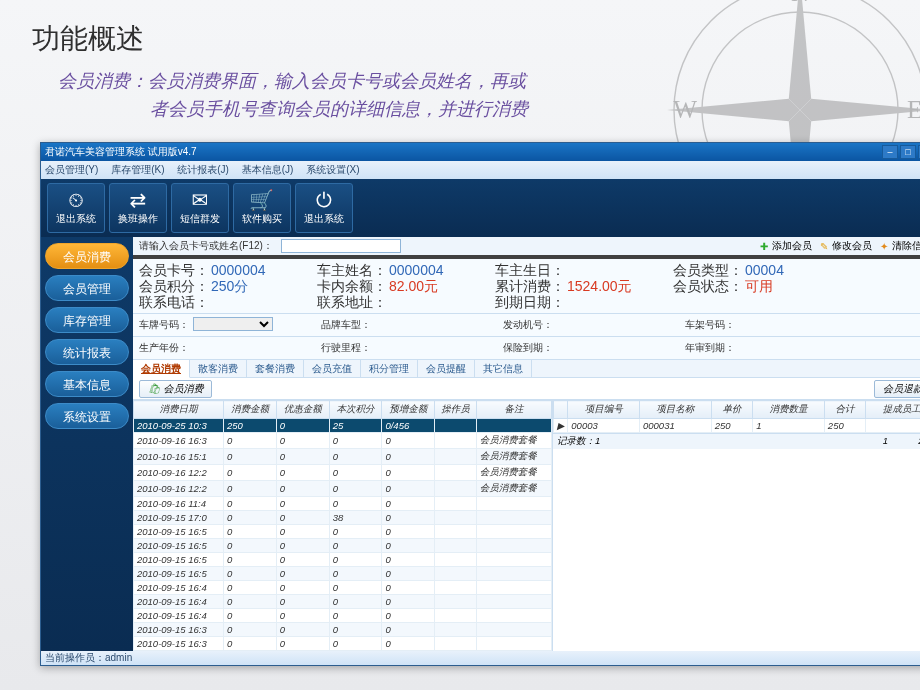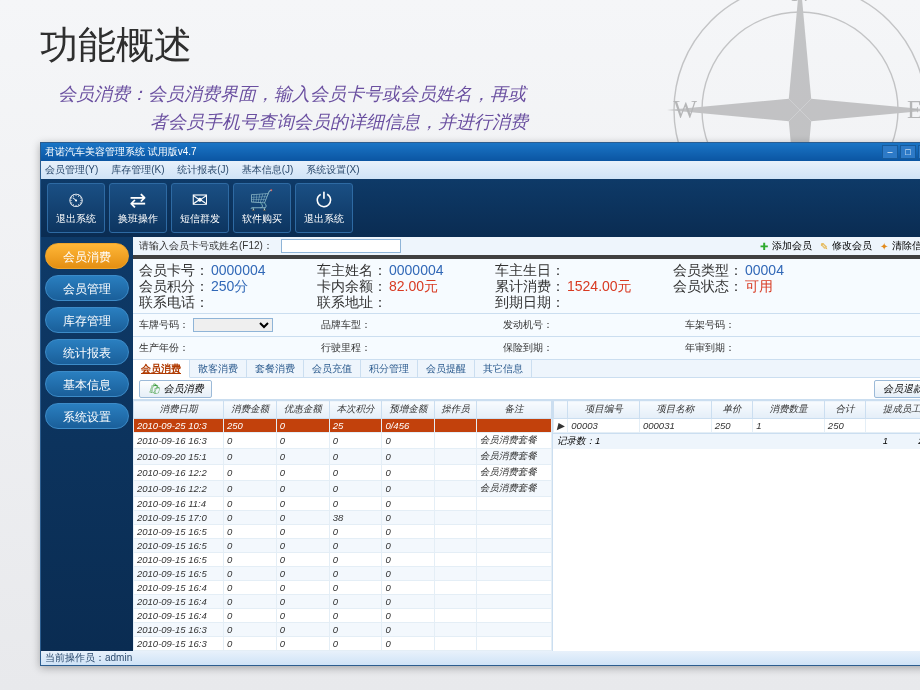--- a/index.html
+++ b/index.html
@@ -6,22 +6,22 @@
   body {
     width:920px; height:690px;
     font-family:"Microsoft YaHei","SimSun",sans-serif;
     background:linear-gradient(to bottom,#f5f6f8,#e8e9ec);
     position:relative; overflow:hidden;
   }
   .compass {
     position:absolute; top:-30px; right:-20px; width:280px; height:280px;
     opacity:.25; pointer-events:none;
   }
-  .slide-title { font-size:38px; font-weight:500; color:#2f2f2f;
-    padding:20px 0 10px 40px; font-family:"SimHei","Microsoft YaHei",serif; }
+  .slide-title { font-size:28px; font-weight:500; color:#2f2f2f;
+    padding:20px 0 10px 32px; font-family:"SimHei","Microsoft YaHei",serif; }
   .slide-desc { font-size:18px; color:#6a4fa0; padding:0 0 8px 58px;
     line-height:1.55; font-family:"KaiTi","STKaiti",serif; max-width:760px;font-style:italic;}
   .app {
     position:absolute; top:142px; left:40px; width:899px; height:524px;
     border:1px solid #2c5d8f; background:#f4f8fd;
     box-shadow:0 2px 8px rgba(0,0,0,.3); font-size:10px;
   }
   .titlebar{
     height:18px; background:linear-gradient(#1a75c6,#0b55a2);
     color:#fff; font-size:10px; line-height:18px; padding:0 4px;
@@ -60,39 +60,39 @@
   .linkbtn{display:flex;align-items:center;gap:2px;cursor:pointer;}
   .linkbtn .d{width:10px;height:10px;display:inline-block;}
   .plus{color:#2eaa2e;} .edit{color:#e2a21c;} .del{color:#e28a1a;}
   .info{background:#f6fbff;border-bottom:1px solid #cbdef0;padding:3px 6px;}
   .inforow{display:flex;font-size:14px;line-height:16px;}
   .inforow .fld{flex:0 0 178px;display:flex;gap:2px;}
   .lbl{color:#333;white-space:nowrap;}
   .val{color:#2a6ab0;} .red{color:#d83a22;} .blue{color:#3168b7;}
   .subsearch{background:#f6fbff;border-bottom:1px solid #cbdef0;padding:3px 6px;
     display:flex;font-size:10px;line-height:16px;gap:4px;}
-  .subsearch .fld{flex:0 0 178px;display:flex;gap:4px;align-items:center;}
+  .subsearch .fld{flex:0 0 178px;display:flex;gap:4px;}
   .subsearch select,.subsearch input{height:14px;font-size:10px;border:1px solid #8fb4d7;width:80px;}
   .tabs{height:18px;display:flex;background:#eef5fc;border-bottom:1px solid #cbdef0;}
   .tab{padding:0 8px;font-size:10px;line-height:18px;border-right:1px solid #cbdef0;
     color:#2b5b8e;cursor:pointer;}
   .tab.active{background:#fff;color:#b03a00;border-bottom:1px solid #fff;
     margin-bottom:-1px;font-weight:600;text-decoration:underline;}
   .subbar{height:22px;display:flex;align-items:center;padding:0 6px;
     border-bottom:1px solid #cbdef0;font-size:10px;justify-content:space-between;font-style:italic;}
   .subbar .btn{padding:1px 8px;border:1px solid #9cbad8;background:linear-gradient(#fdfefe,#e6eff8);
     border-radius:2px;cursor:pointer;}
   .tablewrap{flex:1;display:flex;overflow:hidden;font-style:italic;}
   .lgrid{flex:0 0 420px;overflow:auto;border-right:1px solid #cbdef0;}
   .rgrid{flex:1;overflow:auto;}
   table{border-collapse:collapse;width:100%;font-size:9.5px;color:#333;}
   th{background:linear-gradient(#f8fbfe,#e4eef8);border:1px solid #cbdef0;
     padding:2px 3px;font-weight:400;white-space:nowrap;position:sticky;top:0;}
   td{border:1px solid #e4eef6;padding:1px 3px;white-space:nowrap;height:14px;}
-  tr.sel td{background:#c2410c;color:#fff;}
+  tr.sel td{background:#0c4a6e;color:#fff;}
   tr.alt td{background:#f3f8fd;}
   .statusbar{height:14px;background:linear-gradient(#e8f1fb,#cfe3f7);
     font-size:10px;line-height:14px;padding:0 4px;color:#2b4a6d;}
   .sumrow{display:flex;font-size:9.5px;background:#eef5fc;border-top:1px solid #cbdef0;
     padding:1px 4px;gap:30px;}
 </style>
 </head>
 <body>
 
 <svg class="compass" viewBox="0 0 200 200">
@@ -320,21 +320,21 @@
                 <tr>
                   <td>2010-09-16 16:3</td>
                   <td>0</td>
                   <td>0</td>
                   <td>0</td>
                   <td>0</td>
                   <td></td>
                   <td>会员消费套餐</td>
                 </tr>
                 <tr class="alt">
-                  <td>2010-09-20 15:1</td>
+                  <td>2010-10-16 15:1</td>
                   <td>0</td>
                   <td>0</td>
                   <td>0</td>
                   <td>0</td>
                   <td></td>
                   <td>会员消费套餐</td>
                 </tr>
                 <tr>
                   <td>2010-09-16 12:2</td>
                   <td>0</td>

